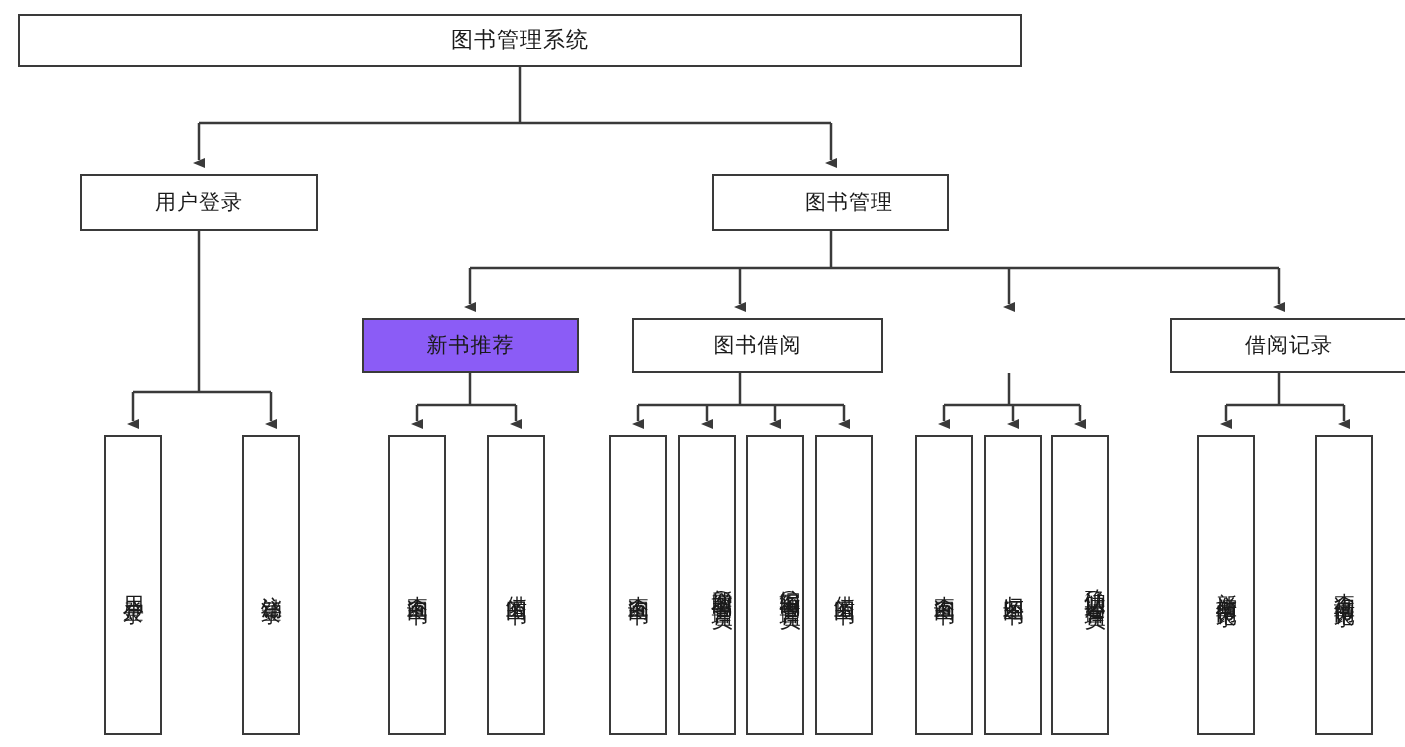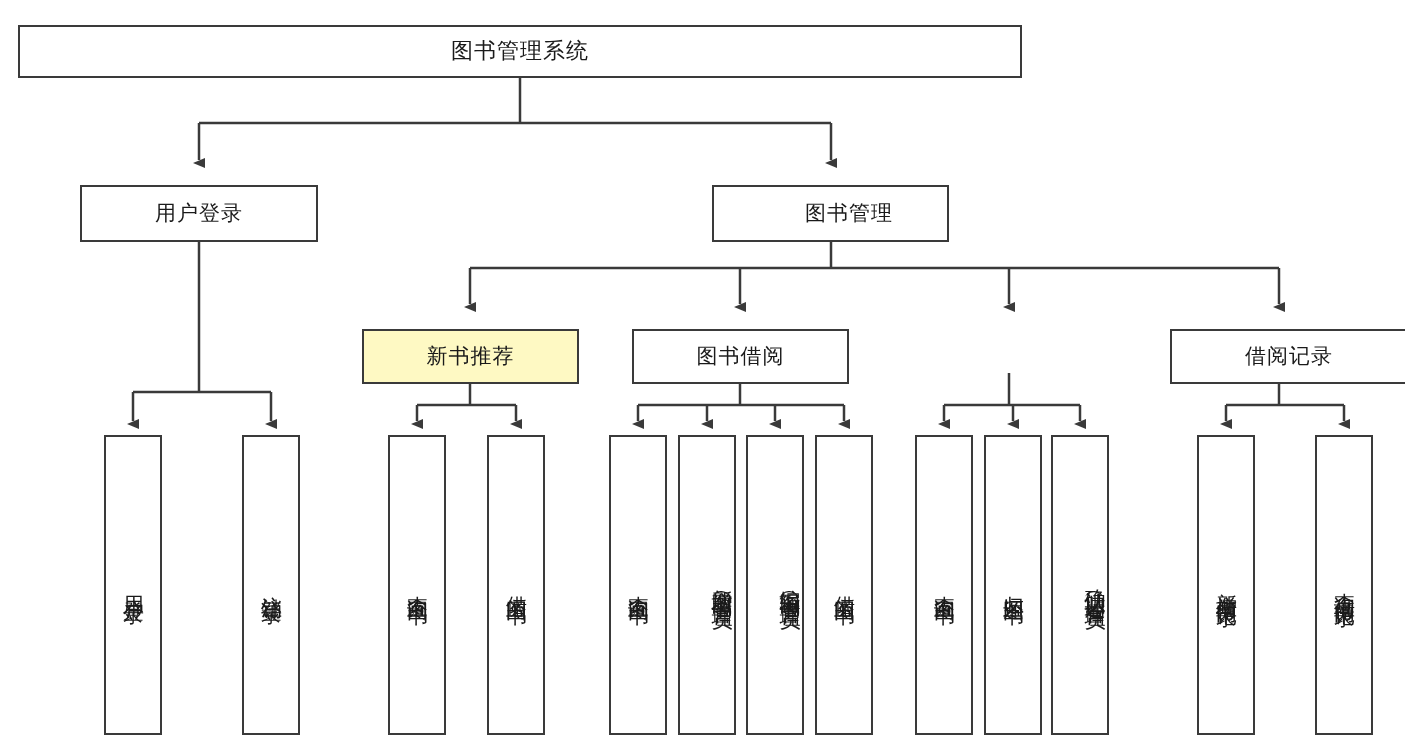--- a/index.html
+++ b/index.html
@@ -35,21 +35,20 @@
     align-items: center;
     justify-content: center;
     color: #1a1a1a;
     letter-spacing: 1px;
   }
   .node.horiz {
     font-size: 21px;
     line-height: 1.1;
     text-align: center;
     white-space: nowrap;
-    margin-top: 11px;
   }
   .node.root {
     font-size: 22px;
   }
   .node.vert {
     writing-mode: vertical-rl;
     text-orientation: upright;
     font-size: 21px;
     line-height: 1.18;
     letter-spacing: 3px;
@@ -135,22 +134,22 @@
       <path d="M 1226 405 L 1226 421" marker-end="url(#arrow)"></path>
       <path d="M 1344 405 L 1344 421" marker-end="url(#arrow)"></path>
     </g>
   </svg>
 
   <div class="node horiz root" id="node-root" style="left: 18px; top: 14px; width: 1004px; height: 53px; border-color: rgb(58, 58, 58); background: rgb(255, 255, 255); color: rgb(26, 26, 26);">图书管理系统</div>
 
   <div class="node horiz" id="node-l2-0" style="left: 80px; top: 174px; width: 238px; height: 57px; border-color: rgb(58, 58, 58); background: rgb(255, 255, 255); color: rgb(26, 26, 26);">用户登录</div>
   <div class="node horiz" id="node-l2-1" style="left: 712px; top: 174px; width: 237px; height: 57px; border-color: rgb(58, 58, 58); background: rgb(255, 255, 255); color: rgb(26, 26, 26); padding-left: 37px;">图书管理</div>
 
-  <div class="node horiz" id="node-l3-0" style="left: 362px; top: 318px; width: 217px; height: 55px; border-color: rgb(58, 58, 58); background: #fef9c3; color: rgb(26, 26, 26);">新书推荐</div>
-  <div class="node horiz" id="node-l3-1" style="left: 632px; top: 318px; width: 217px; height: 55px; border-color: rgb(58, 58, 58); background: rgb(255, 255, 255); color: rgb(26, 26, 26);">图书借阅</div>
+  <div class="node horiz" id="node-l3-0" style="left: 362px; top: 318px; width: 217px; height: 55px; border-color: rgb(58, 58, 58); background: #8b5cf6; color: rgb(26, 26, 26);">新书推荐</div>
+  <div class="node horiz" id="node-l3-1" style="left: 632px; top: 318px; width: 251px; height: 55px; border-color: rgb(58, 58, 58); background: rgb(255, 255, 255); color: rgb(26, 26, 26);">图书借阅</div>
   <div class="node horiz" id="node-l3-3" style="left: 1170px; top: 318px; width: 238px; height: 55px; border-color: rgb(58, 58, 58); background: rgb(255, 255, 255); color: rgb(26, 26, 26);">借阅记录</div>
 
   <div class="node vert" id="leaf-0" style="left: 104px; top: 435px; width: 58px; height: 300px; border-color: rgb(58, 58, 58); background: rgb(255, 255, 255); color: rgb(26, 26, 26);">用户登录</div>
   <div class="node vert" id="leaf-1" style="left: 242px; top: 435px; width: 58px; height: 300px; border-color: rgb(58, 58, 58); background: rgb(255, 255, 255); color: rgb(26, 26, 26);">注销登录</div>
   <div class="node vert" id="leaf-2" style="left: 388px; top: 435px; width: 58px; height: 300px; border-color: rgb(58, 58, 58); background: rgb(255, 255, 255); color: rgb(26, 26, 26);">查询图书</div>
   <div class="node vert" id="leaf-3" style="left: 487px; top: 435px; width: 58px; height: 300px; border-color: rgb(58, 58, 58); background: rgb(255, 255, 255); color: rgb(26, 26, 26);">借阅图书</div>
   <div class="node vert" id="leaf-4" style="left: 609px; top: 435px; width: 58px; height: 300px; border-color: rgb(58, 58, 58); background: rgb(255, 255, 255); color: rgb(26, 26, 26);">查询图书</div>
   <div class="node vert toppad" id="leaf-5" style="left: 678px; top: 435px; width: 58px; height: 300px; border-color: rgb(58, 58, 58); background: rgb(255, 255, 255); color: rgb(26, 26, 26);">新增图书（管理员）</div>
   <div class="node vert toppad" id="leaf-6" style="left: 746px; top: 435px; width: 58px; height: 300px; border-color: rgb(58, 58, 58); background: rgb(255, 255, 255); color: rgb(26, 26, 26);">编辑图书（管理员）</div>
   <div class="node vert" id="leaf-7" style="left: 815px; top: 435px; width: 58px; height: 300px; border-color: rgb(58, 58, 58); background: rgb(255, 255, 255); color: rgb(26, 26, 26);">借阅图书</div>

